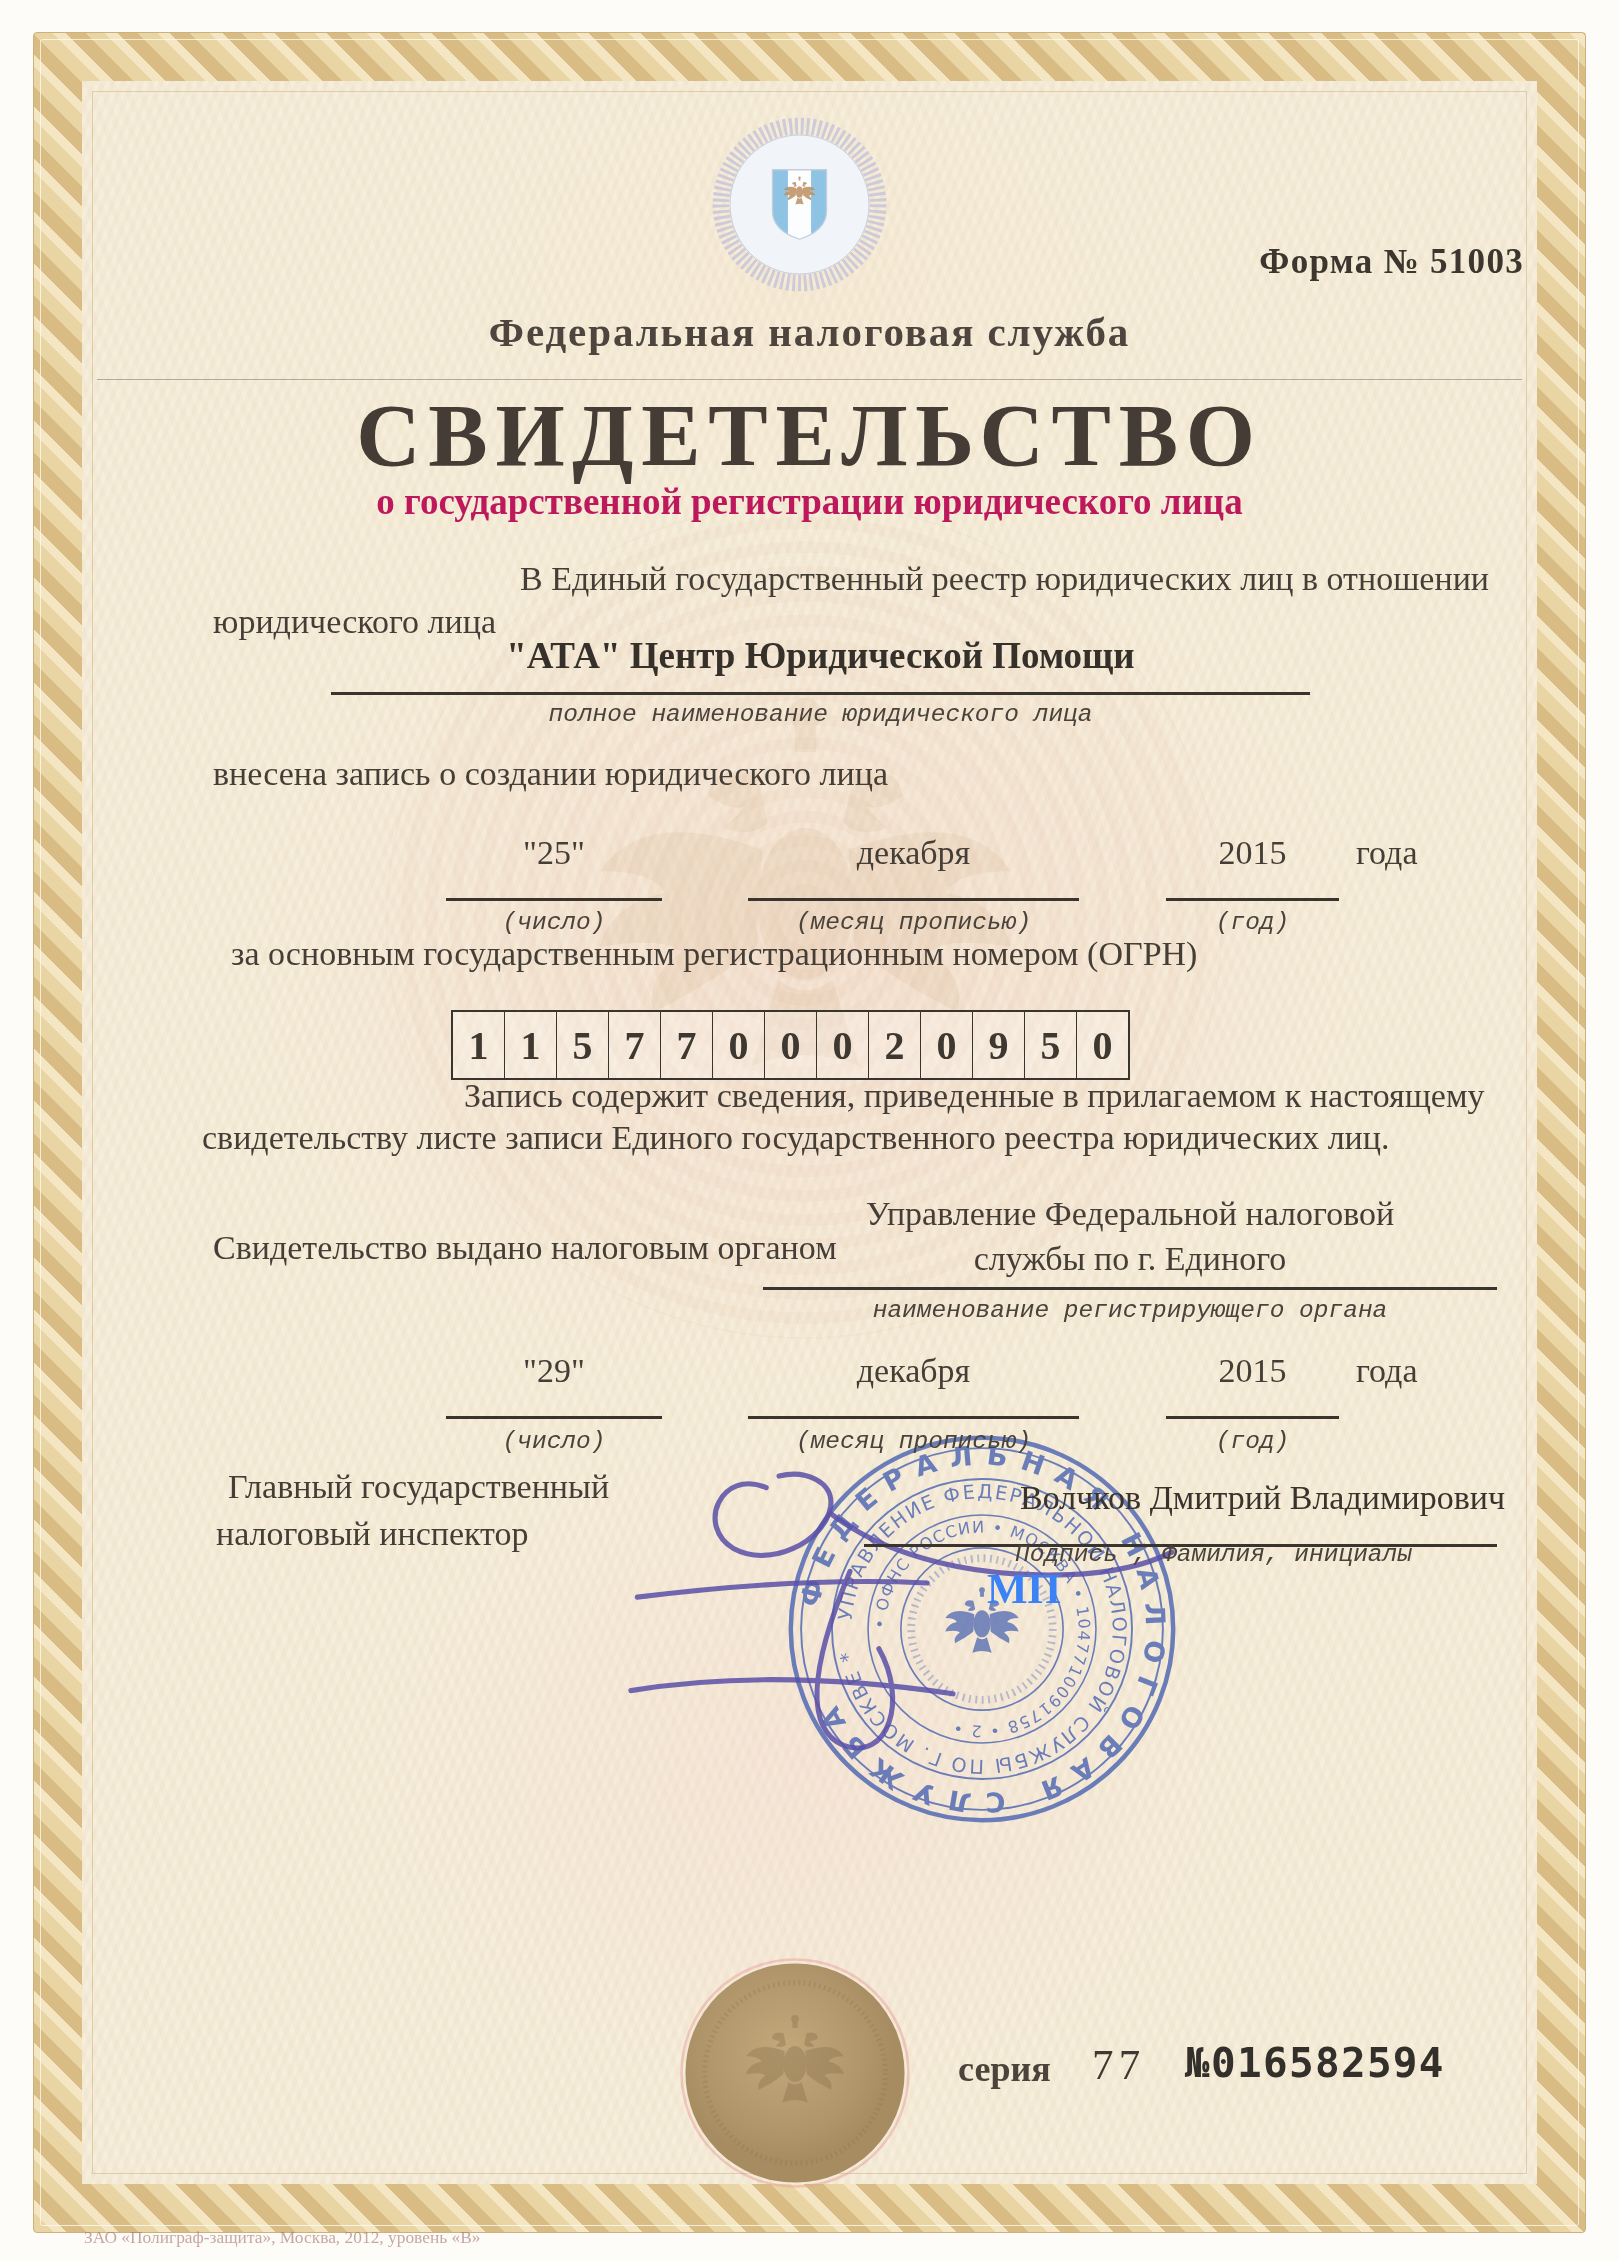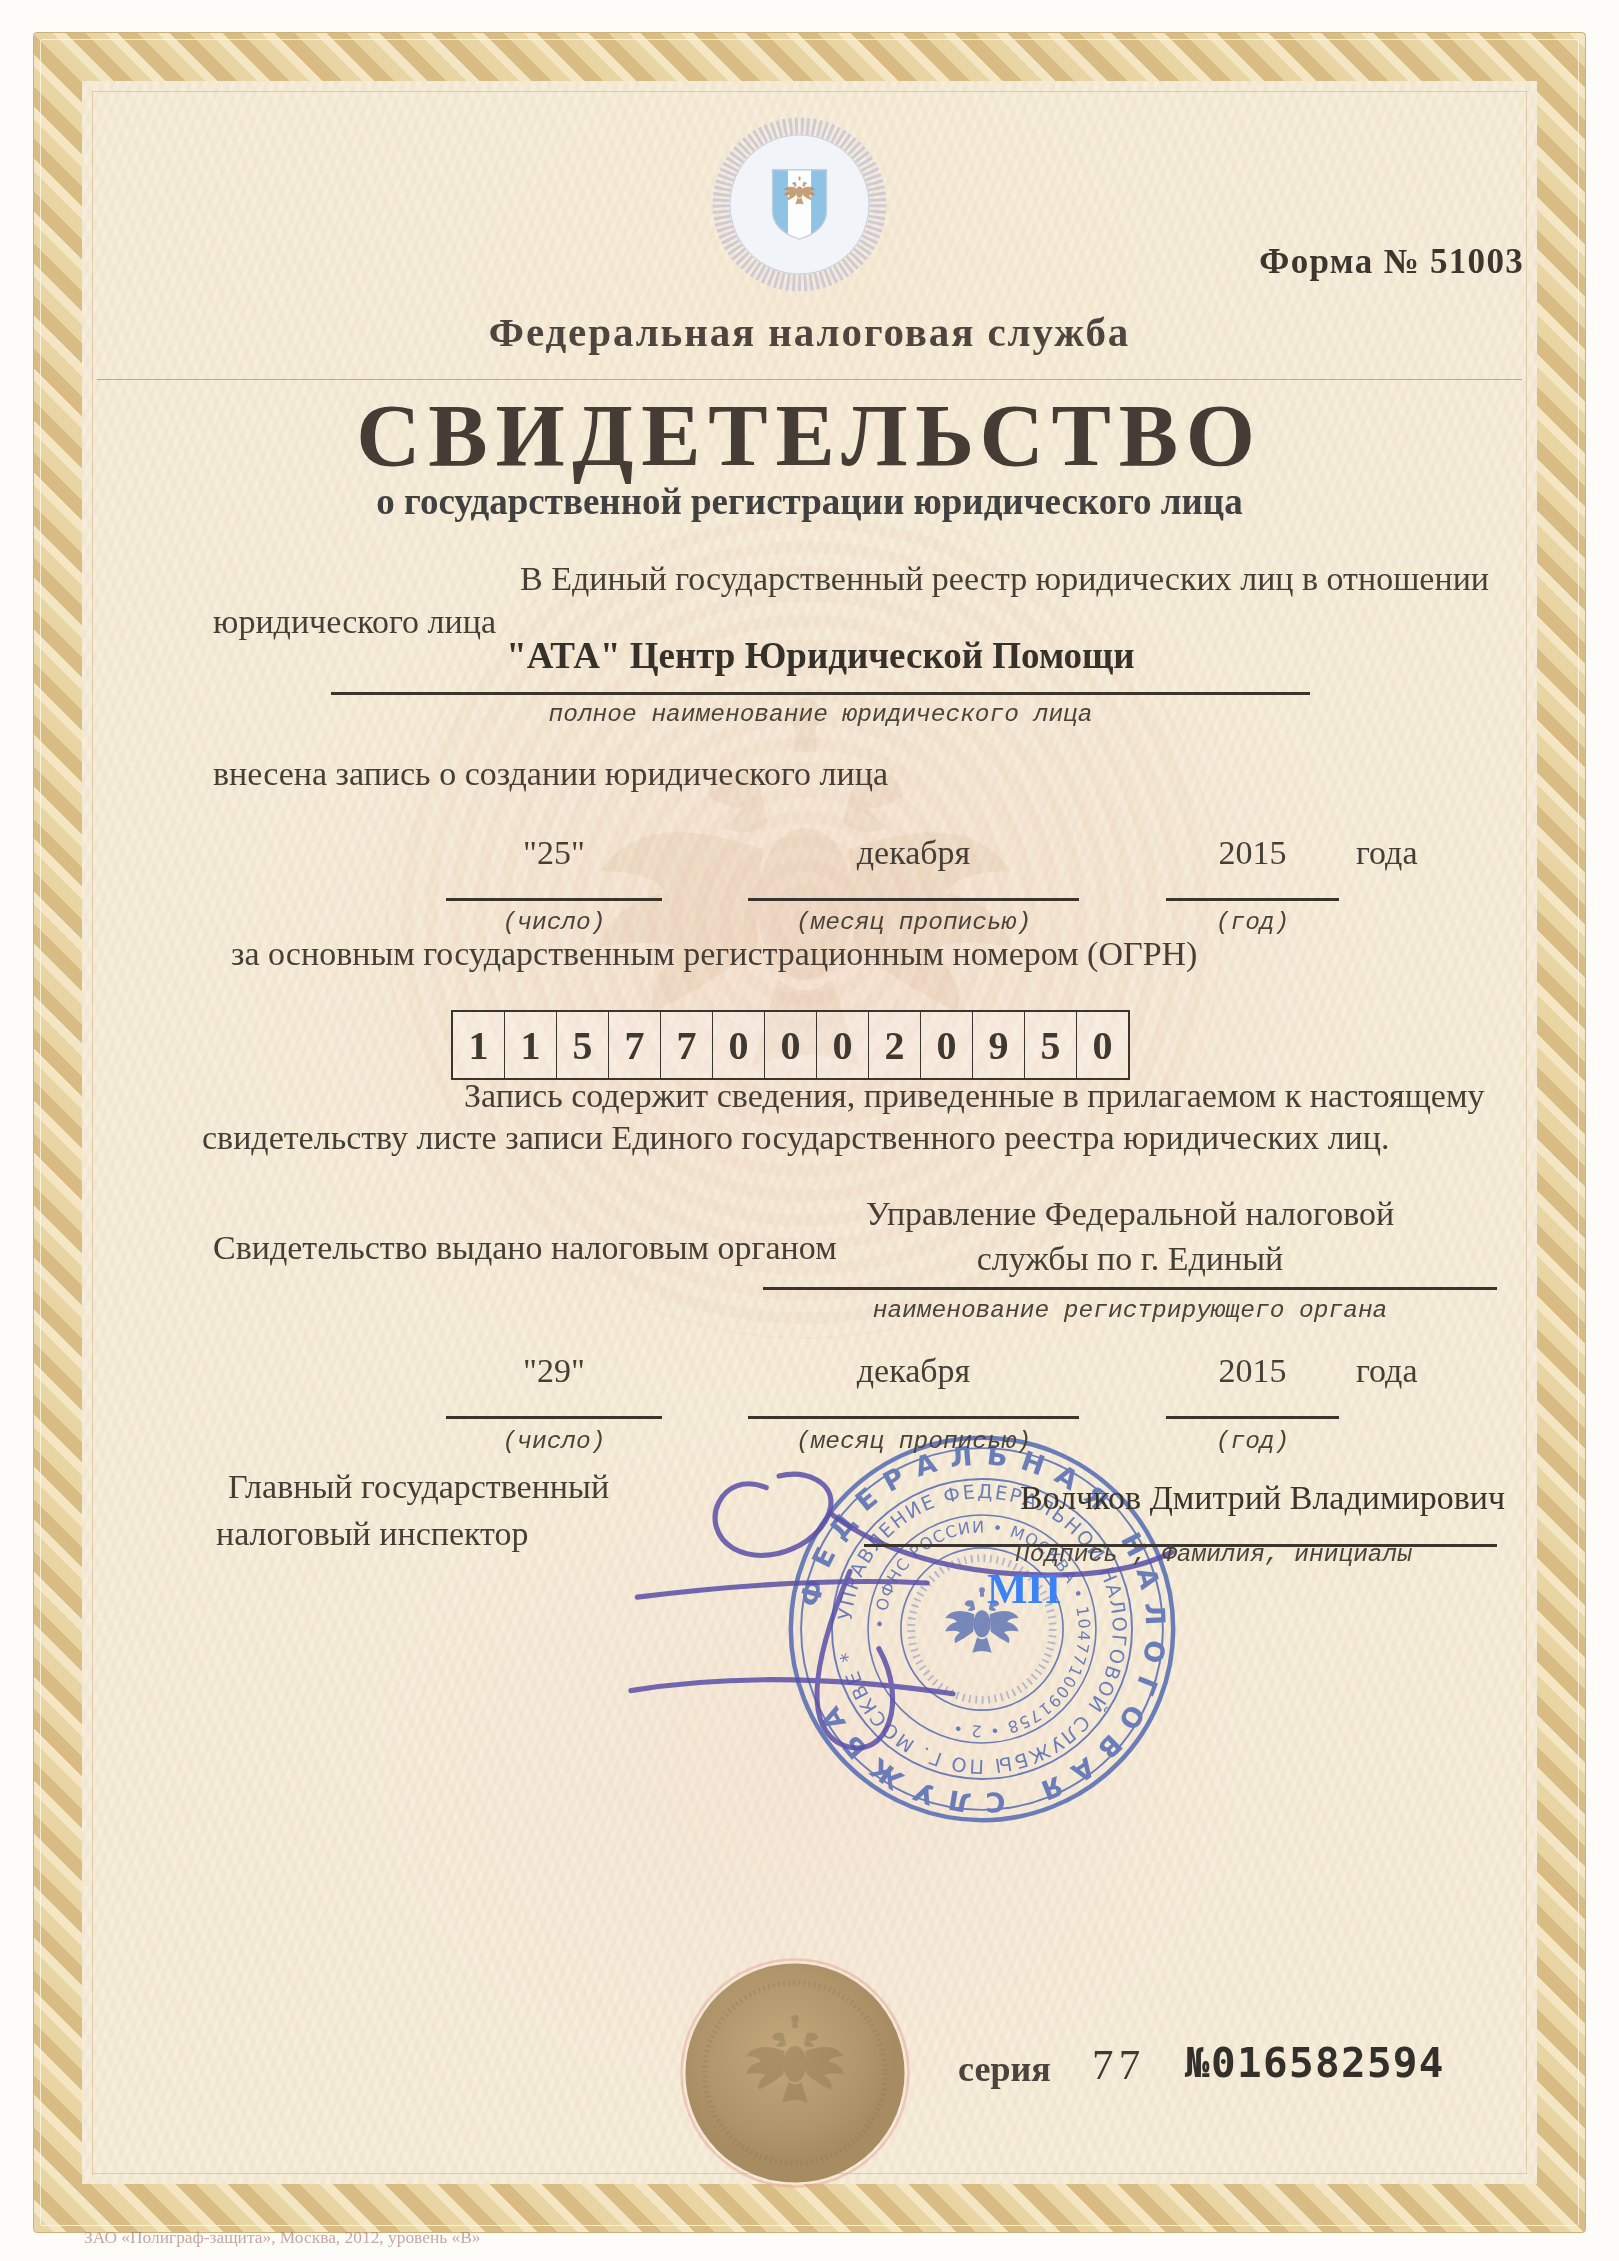--- a/index.html
+++ b/index.html
@@ -82,21 +82,21 @@
     </g>
     <path d="M108 96 h84 v64 q0 30 -42 44 q-42 -14 -42 -44 Z" fill="none" stroke="#c3cddc" stroke-width="2"></path>
     <use href="#eagle" transform="translate(118,100) scale(0.64)" fill="#bd8f60" opacity=".85"></use>
   </svg>
 
   <div class="txt b" style="right:95px;top:242px;font-size:35px;letter-spacing:1.3px;color:#3c362f">Форма  № 51003</div>
 
   <div class="txt b center" style="left:0;width:1619px;top:308px;font-size:41px;letter-spacing:1.9px;color:#4e463e">Федеральная налоговая служба</div>
   <div class="abs" style="left:97px;right:97px;top:379px;height:1.3px;background:rgba(115,102,88,.5);z-index:6"></div>
   <div class="txt b center" style="left:0;width:1619px;top:384px;font-size:89px;letter-spacing:7.7px;color:#443c35">СВИДЕТЕЛЬСТВО</div>
-  <div class="txt b center" style="left:0;width:1619px;top:480px;font-size:37px;color:#404040">о государственной регистрации юридического лица</div>
+  <div class="txt b center" style="left:0;width:1619px;top:480px;font-size:37px;color:#be185d">о государственной регистрации юридического лица</div>
 
   <div class="txt body-t" style="left:520px;top:560px">В Единый государственный реестр юридических лиц в отношении</div>
   <div class="txt body-t" style="left:213px;top:603px">юридического лица</div>
 
   <div class="txt b center" style="left:331px;width:979px;top:634px;font-size:37px;color:#35302a">"АТА" Центр Юридической Помощи</div>
   <div class="line" style="left:331px;width:979px;top:692px;height:3.2px"></div>
   <div class="txt caption center" style="left:331px;width:979px;top:701px">полное наименование юридического лица</div>
 
   <div class="txt body-t" style="left:213px;top:755px">внесена запись о создании юридического лица</div>
 
@@ -126,21 +126,21 @@
     <div class="ogrn-cell">9</div>
     <div class="ogrn-cell">5</div>
     <div class="ogrn-cell">0</div>
   </div>
 
   <div class="txt body-t" style="left:464px;top:1077px">Запись содержит сведения, приведенные в прилагаемом к настоящему</div>
   <div class="txt body-t" style="left:202px;top:1119px">свидетельству листе записи Единого государственного реестра юридических лиц.</div>
 
   <div class="txt body-t" style="left:213px;top:1229px">Свидетельство выдано налоговым органом</div>
   <div class="txt body-t center" style="left:763px;width:734px;top:1195px">Управление Федеральной налоговой</div>
-  <div class="txt body-t center" style="left:763px;width:734px;top:1240px">службы по г. Единый</div>
+  <div class="txt body-t center" style="left:763px;width:734px;top:1240px">службы по г. Единого</div>
   <div class="line" style="left:763px;width:734px;top:1287px"></div>
   <div class="txt caption center" style="left:763px;width:734px;top:1297px">наименование регистрирующего органа</div>
 
   <div class="txt body-t center" style="left:446px;width:216px;top:1352px">"29"</div>
   <div class="txt body-t center" style="left:748px;width:331px;top:1352px">декабря</div>
   <div class="txt body-t center" style="left:1166px;width:173px;top:1352px">2015</div>
   <div class="txt body-t" style="left:1356px;top:1352px">года</div>
   <div class="line" style="left:446px;width:216px;top:1416px"></div>
   <div class="line" style="left:748px;width:331px;top:1416px"></div>
   <div class="line" style="left:1166px;width:173px;top:1416px"></div>

